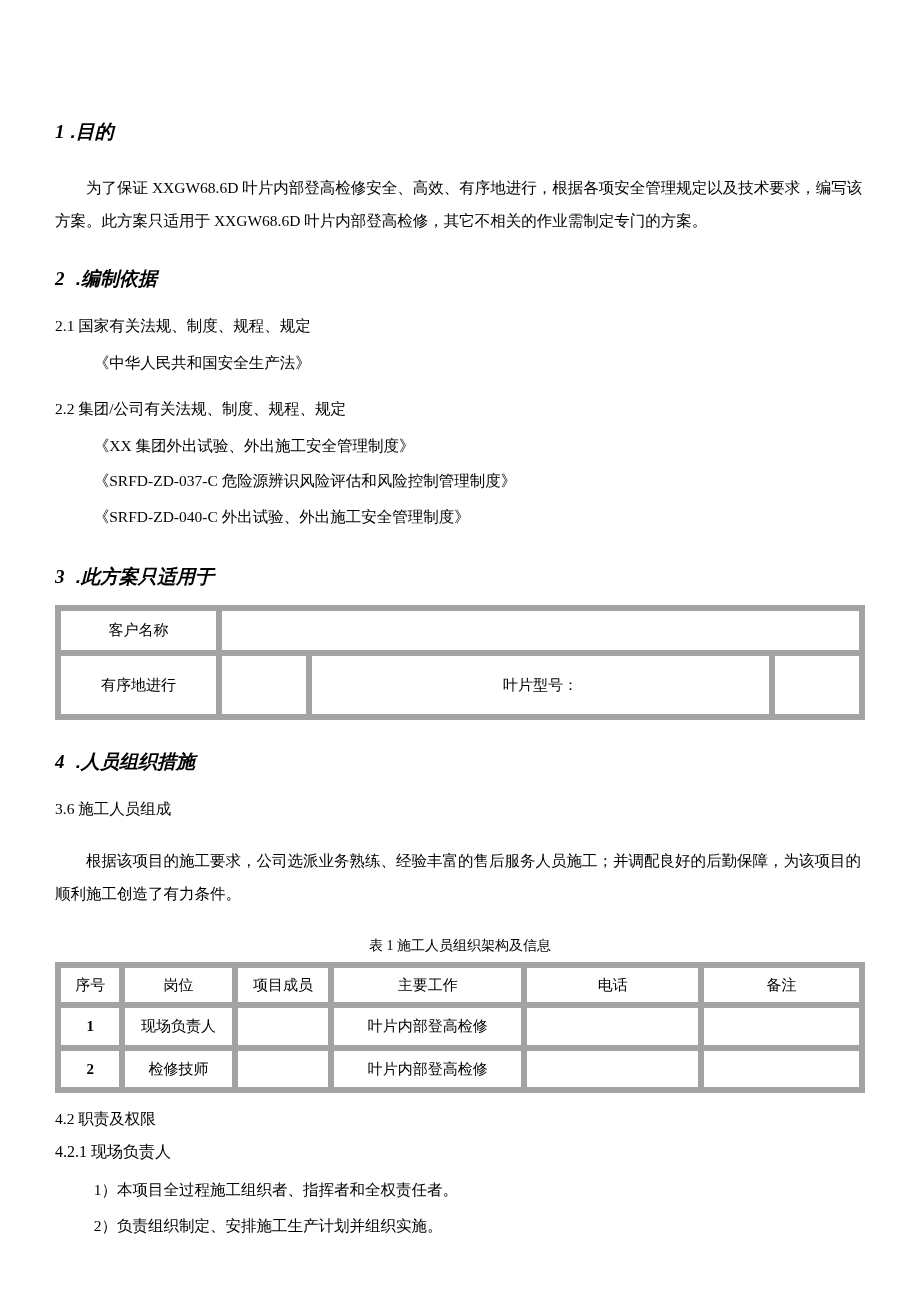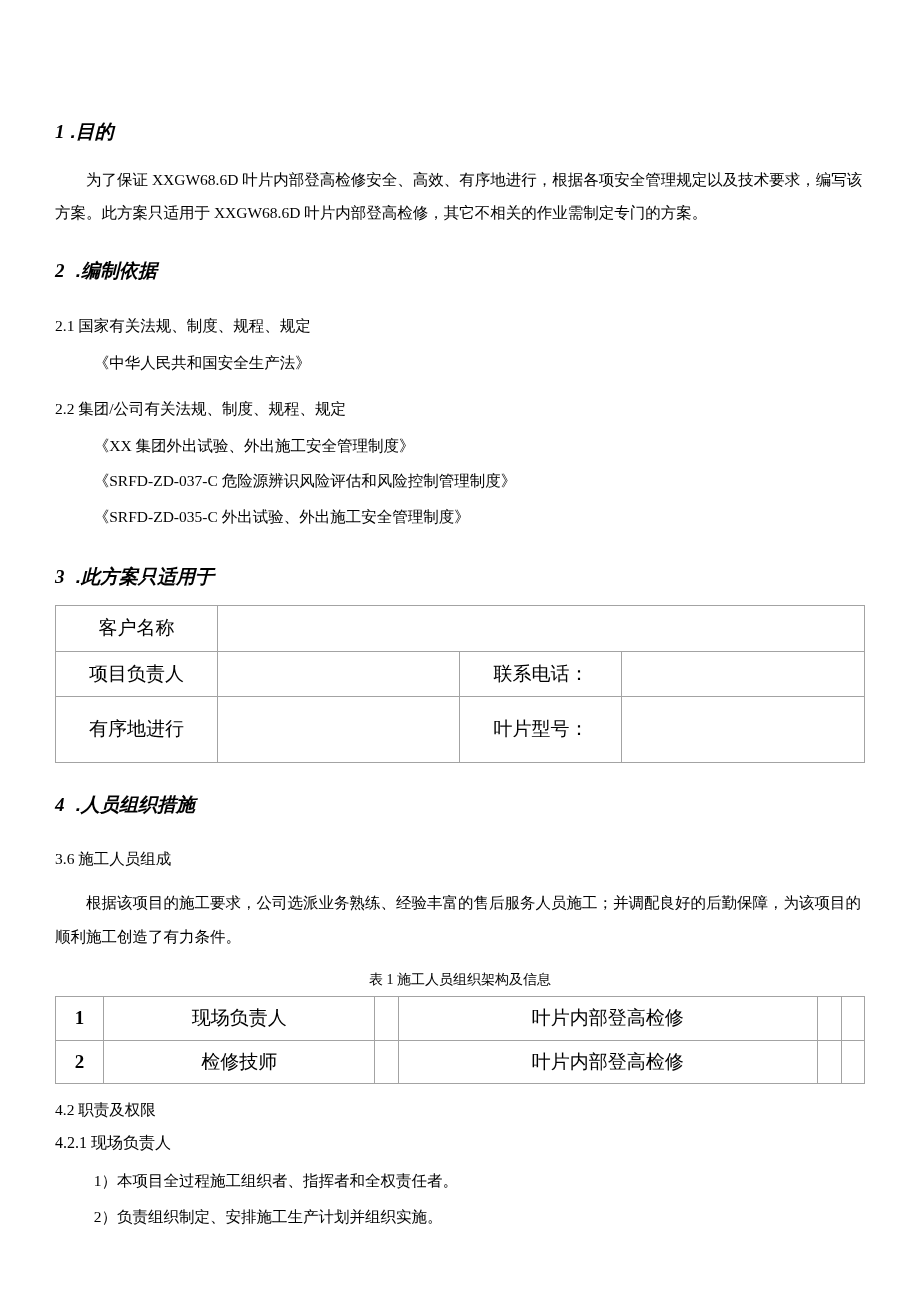--- a/index.html
+++ b/index.html
@@ -20,46 +20,46 @@
     margin: 28px 0 14px 0;
     font-style: italic;
   }
   h2 .num {
     font-family: "Times New Roman", serif;
     font-weight: bold;
     margin-right: 6px;
   }
   .para {
     text-indent: 2em;
-    margin: 16px 0;
+    margin: 24px 0;
     line-height: 2.15;
     font-size: 15.5px;
   }
   .sub {
-    margin: 28px 0 8px 0;
+    margin: 20px 0 8px 0;
     font-size: 15.5px;
   }
   .indent1 {
     margin-left: 2.5em;
     line-height: 2.3;
     font-size: 15.5px;
   }
   .biao {
     font-family: "KaiTi","楷体",serif;
   }
   table {
     border-collapse: collapse;
     width: 100%;
     margin: 6px 0 4px 0;
   }
   td, th {
-    border: 1px solid #a3a3a3;
+    border: 6px solid #a3a3a3;
     padding: 8px 6px;
     text-align: center;
-    font-size: 19px;
+    font-size: 15px;
     font-weight: normal;
   }
   .info-table td.label {
     width: 20%;
   }
   .info-table .tall td {
     padding: 18px 6px;
   }
   .caption {
     text-align: center;
@@ -96,55 +96,57 @@
 <p class="para">为了保证 XXGW68.6D 叶片内部登高检修安全、高效、有序地进行，根据各项安全管理规定以及技术要求，编写该方案。此方案只适用于 XXGW68.6D 叶片内部登高检修，其它不相关的作业需制定专门的方案。</p>
 
 <h2>
   <span class="num">2</span><span> .编制依据</span>
 </h2>
 <div class="sub">2.1  国家有关法规、制度、规程、规定</div>
 <div class="indent1 biao">《中华人民共和国安全生产法》</div>
 <div class="sub" style="margin-top:16px;">2.2  集团/公司有关法规、制度、规程、规定</div>
 <div class="indent1">《XX 集团外出试验、外出施工安全管理制度》</div>
 <div class="indent1">《SRFD-ZD-037-C 危险源辨识风险评估和风险控制管理制度》</div>
-<div class="indent1">《SRFD-ZD-035-C 外出试验、外出施工安全管理制度》</div>
+<div class="indent1">《SRFD-ZD-040-C 外出试验、外出施工安全管理制度》</div>
 
 <h2>
   <span class="num">3</span><span> .此方案只适用于</span>
 </h2>
 <table class="info-table">
   <tbody>
       <tr>
     <td class="label">客户名称</td>
     <td colspan="3"></td>
-  </tr>
-  <tr>
-    <td class="label">项目负责人</td>
-    <td style="width:30%;"></td>
-    <td style="width:20%;">联系电话：</td>
-    <td></td>
   </tr>
   <tr class="tall">
     <td class="label">有序地进行</td>
     <td></td>
     <td>叶片型号：</td>
     <td></td>
   </tr>
 </tbody>
   </table>
 
 <h2>
   <span class="num">4</span><span> .人员组织措施</span>
 </h2>
 <div class="sub">3.6  施工人员组成</div>
 <p class="para">根据该项目的施工要求，公司选派业务熟练、经验丰富的售后服务人员施工；并调配良好的后勤保障，为该项目的顺利施工创造了有力条件。</p>
 
 <div class="caption">表 1 施工人员组织架构及信息</div>
 <table class="staff-table">
   <tbody>
+      <tr>
+    <th style="width:8%;">序号</th>
+    <th style="width:14%;">岗位</th>
+    <th style="width:12%;">项目成员</th>
+    <th style="width:24%;">主要工作</th>
+    <th style="width:22%;">电话</th>
+    <th>备注</th>
+  </tr>
   <tr>
     <td class="seq">1</td>
     <td>现场负责人</td>
     <td></td>
     <td>叶片内部登高检修</td>
     <td></td>
     <td></td>
   </tr>
   <tr>
     <td class="seq">2</td>

